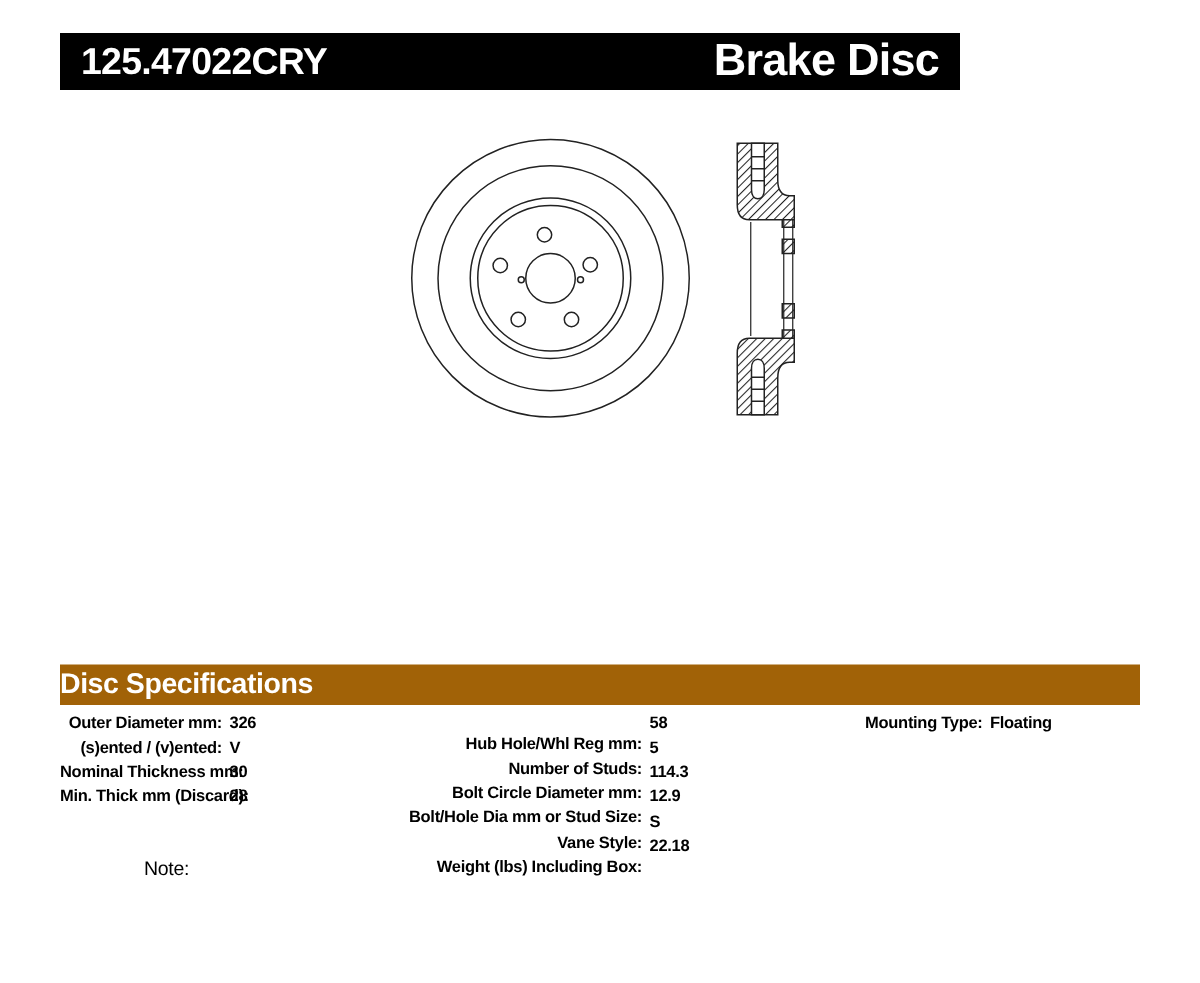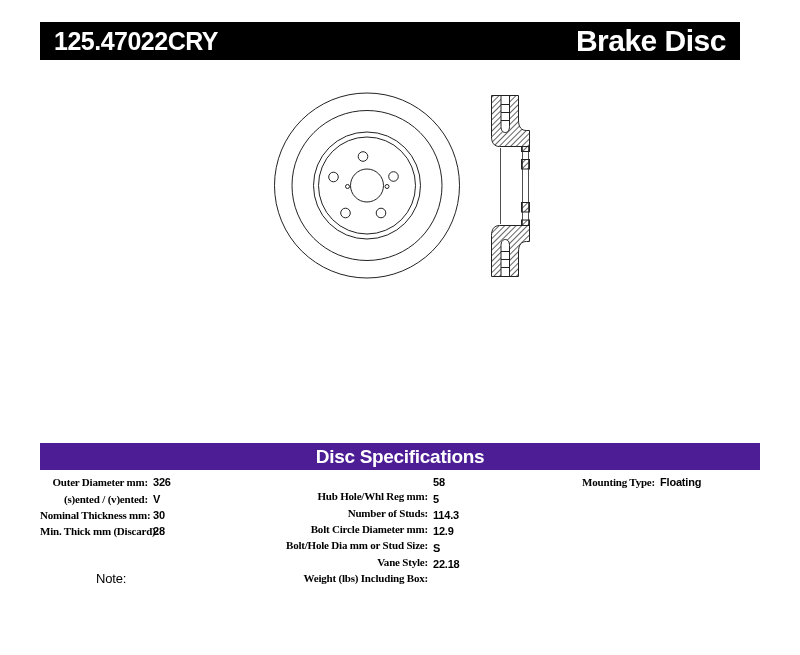--- a/index.html
+++ b/index.html
@@ -4,37 +4,37 @@
 <style>
   html,body{margin:0;padding:0;background:#fff;}
   body{
     position:relative;
     width:800px;height:655px;
     font-family:"Liberation Sans",sans-serif;
     color:#000;
     overflow:hidden;
   }
   .top-bar{
-    position:absolute;left:40px;top:22px;width:700px;height:38px;
+    position:absolute;left:40px;top:22px;width:600px;height:38px;
     background:#000;color:#fff;
     display:flex;justify-content:space-between;align-items:center;
     padding:0 14px;box-sizing:border-box;
   }
   .top-bar .part-number{font-size:25px;font-weight:bold;letter-spacing:-0.5px;}
   .top-bar .product-type{font-size:30px;font-weight:bold;letter-spacing:-0.5px;}
   .drawing-svg{position:absolute;left:240px;top:80px;}
   .spec-header{
     position:absolute;left:40px;top:443px;width:720px;height:27px;
-    background:#4c1d95;color:#fff;
-    display:flex;justify-content:center;align-items:center;
+    background:#a16207;color:#fff;
+    display:flex;justify-content:flex-start;align-items:center;
     font-size:19px;font-weight:bold;letter-spacing:-0.3px;
   }
   .spec-col{position:absolute;top:474px;font-size:11px;font-weight:bold;letter-spacing:-0.2px;}
   .spec-row{display:flex;height:16.4px;align-items:center;}
-  .spec-label{flex:0 0 auto;text-align:right;white-space:nowrap;font-family:Liberation Serif, serif;}
+  .spec-label{flex:0 0 auto;text-align:right;white-space:nowrap;}
   .spec-value{text-align:right;white-space:nowrap;margin-left:5px;}
   #col-left{left:40px;width:235px;}
   #col-left .spec-label{width:108px;}
   #col-mid{left:270px;width:210px;}
   #col-mid .spec-label{width:158px;margin-top:28px;}
   #col-right{left:540px;width:180px;}
   #col-right .spec-label{width:115px;}
   .note-label{
     position:absolute;left:96px;top:571px;
     font-size:13px;font-weight:normal;letter-spacing:-0.2px;

